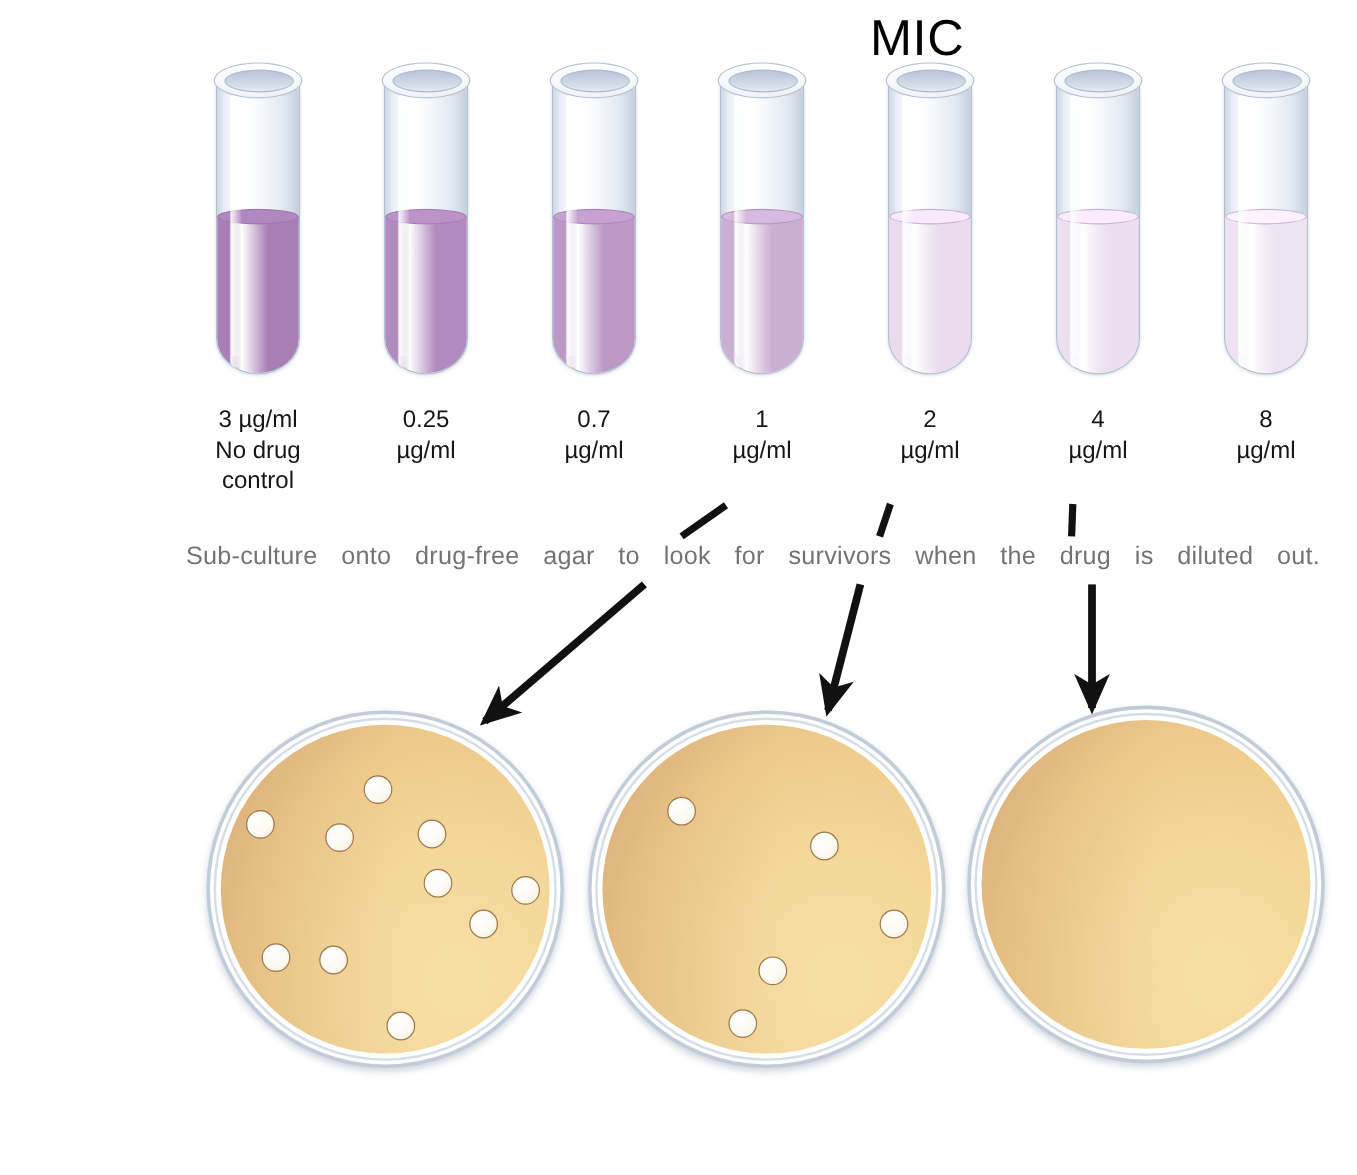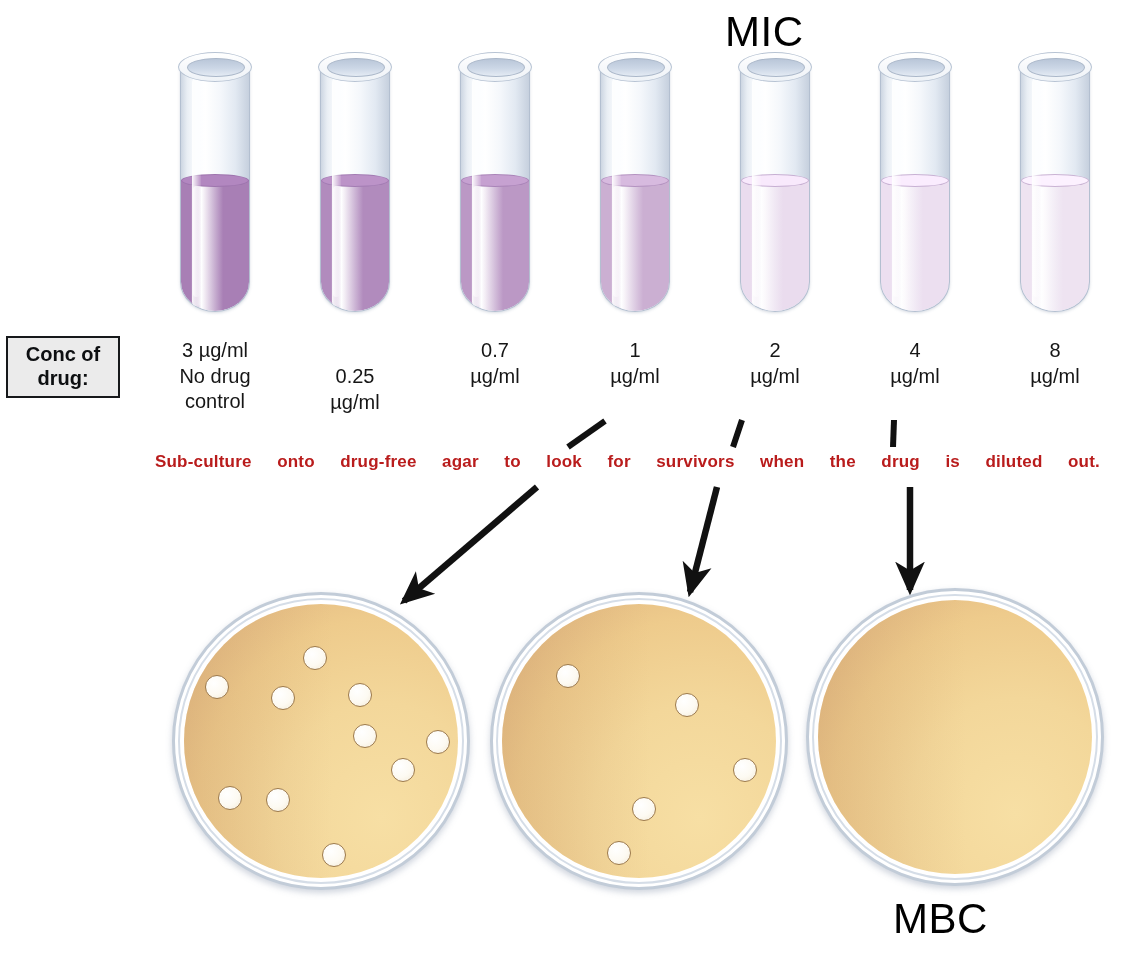--- a/index.html
+++ b/index.html
@@ -149,27 +149,26 @@
     background: linear-gradient(to right, rgba(255,255,255,0.95), rgba(255,255,255,0.1));
     pointer-events: none;
   }
 
   
   #subculture-text {
     position: absolute;
     left: 155px;
     top: 452px;
     width: 945px;
-    font-size: 17px;
-    color: #b91c1c;
+    font-size: 21px;
+    color: #737373;
     text-align: justify;
     text-align-last: justify;
     white-space: nowrap;
     letter-spacing: 0.2px;
-    font-weight: bold;
   }
 
   
   .arrow-svg {
     position: absolute;
     left: 0; top: 0;
     width: 1131px;
     height: 979px;
     pointer-events: none;
     overflow: visible;
@@ -230,26 +229,21 @@
     box-sizing: border-box;
   }
 </style>
 </head>
 <body>
 
 <div id="stage">
 
   <div class="big-label" id="mic-label">MIC</div>
 
-  <div class="big-label" id="mbc-label">MBC</div>
-
-  <div id="conc-box">
-    <span>Conc of</span>
-    <span>drug:</span>
-  </div>
+
 
   <div id="tube-row">
       <div class="tube" style="left: 178px; top: 52px;">
         <div class="body">
           <div class="liquid" style="background: linear-gradient(to right, rgb(168, 127, 181) 0%, rgb(168, 127, 181) 14%, rgba(255, 255, 255, 0.42) 30%, rgb(168, 127, 181) 62%, rgb(168, 127, 181) 100%);">
             <div class="meniscus" style="top: -6px; background: rgb(168, 127, 181); filter: brightness(1.06); border: 1px solid rgba(120, 85, 140, 0.4); box-sizing: border-box;"></div>
           </div>
         </div>
         <div class="glass-hl"></div>
         <div class="rim">
@@ -321,21 +315,21 @@
         <div class="rim">
           <div class="rim-inner"></div>
         </div>
       </div>
     </div>
 
   <div id="tube-label-row">
       <div class="tube-label" style="left: 145px; top: 338px;">3  µg/ml
 No drug
 control</div>
-      <div class="tube-label" style="left: 285px; top: 338px; margin-top: 26px;">0.25
+      <div class="tube-label" style="left: 285px; top: 338px;">0.25
 µg/ml</div>
       <div class="tube-label" style="left: 425px; top: 338px;">0.7
 µg/ml</div>
       <div class="tube-label" style="left: 565px; top: 338px;">1
 µg/ml</div>
       <div class="tube-label" style="left: 705px; top: 338px;">2
 µg/ml</div>
       <div class="tube-label" style="left: 845px; top: 338px;">4
 µg/ml</div>
       <div class="tube-label" style="left: 985px; top: 338px;">8

